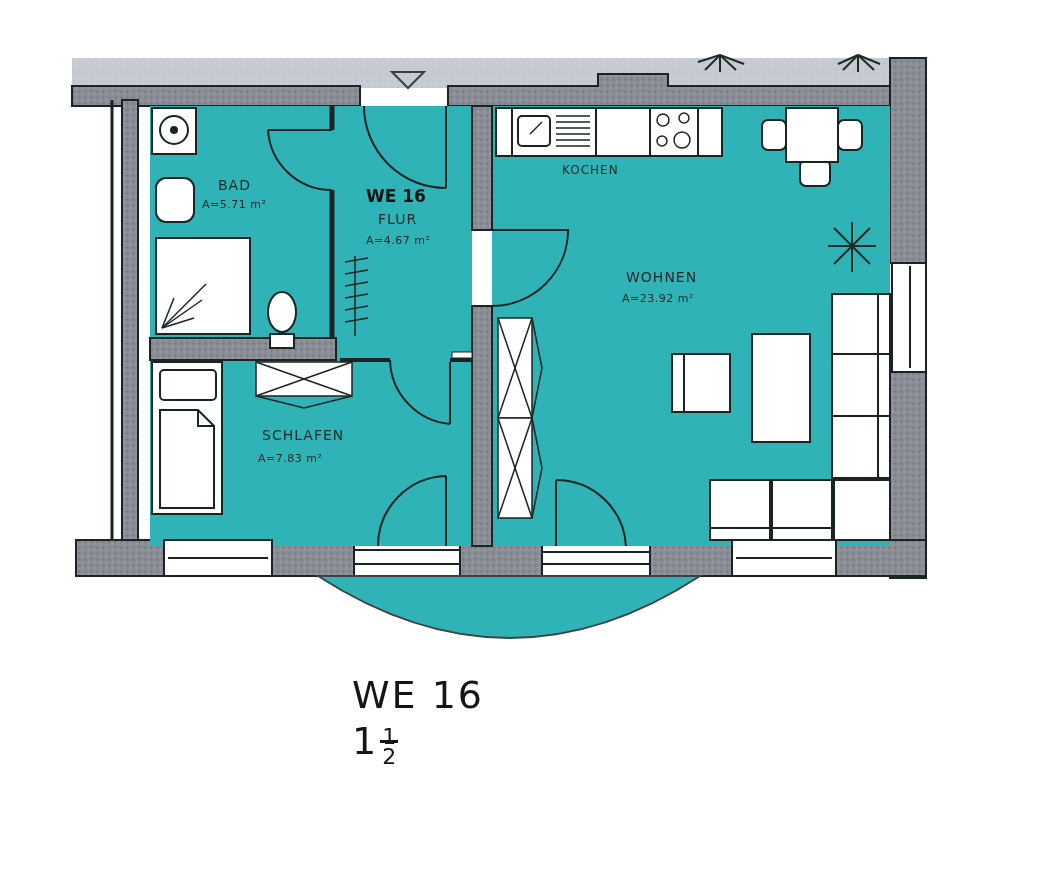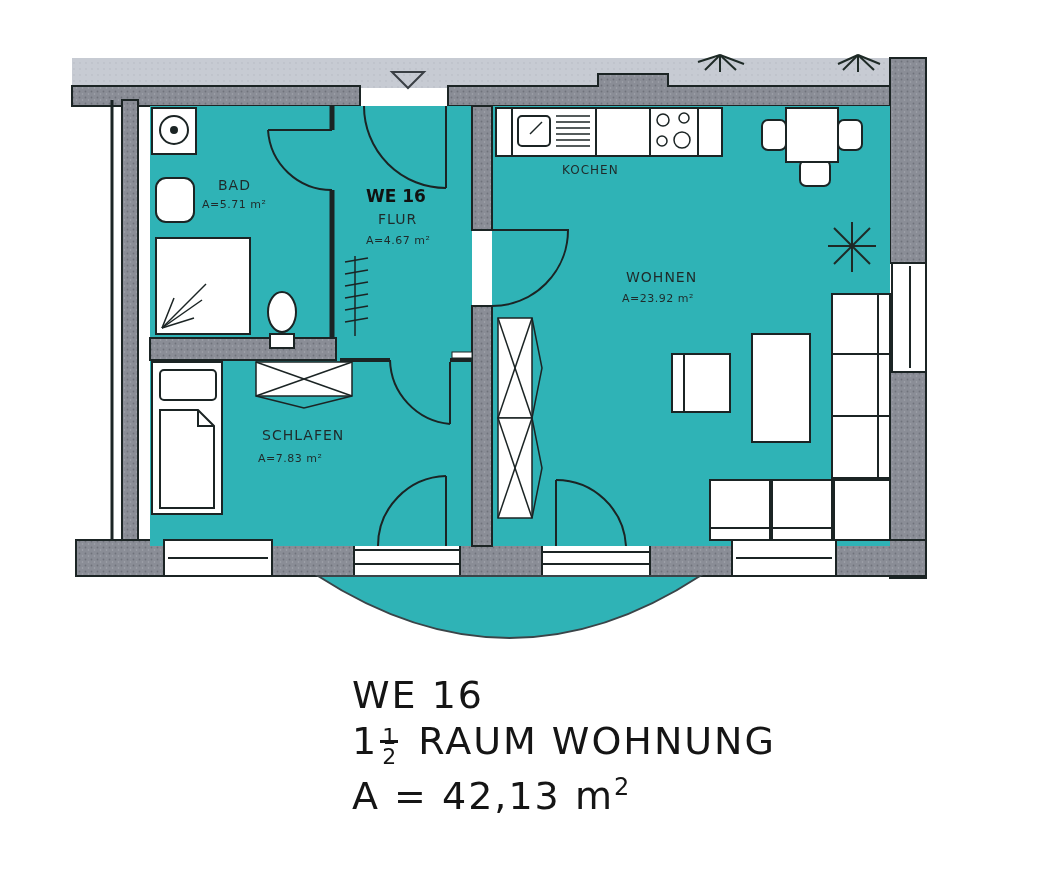--- a/index.html
+++ b/index.html
@@ -241,19 +241,14 @@
     <text class="room-area" x="622" y="302">A=23.92 m²</text>
     <text class="room-label" x="262" y="440">SCHLAFEN</text>
     <text class="room-area" x="258" y="462">A=7.83 m²</text>
   </g>
 </svg>
 
 <div class="caption">
   <div>WE 16</div>
   <div>
     <span>1</span><span class="frac"><span class="num">1</span><span class="bar"></span><span class="den">2</span></span>
-    <span>RAUM WOHNUNG</span>
-  </div>
-  <div>
-    <span>A</span>
-    <span>= 42,13 m</span><sup>2</sup>
   </div>
 </div>
 
 </body></html>

